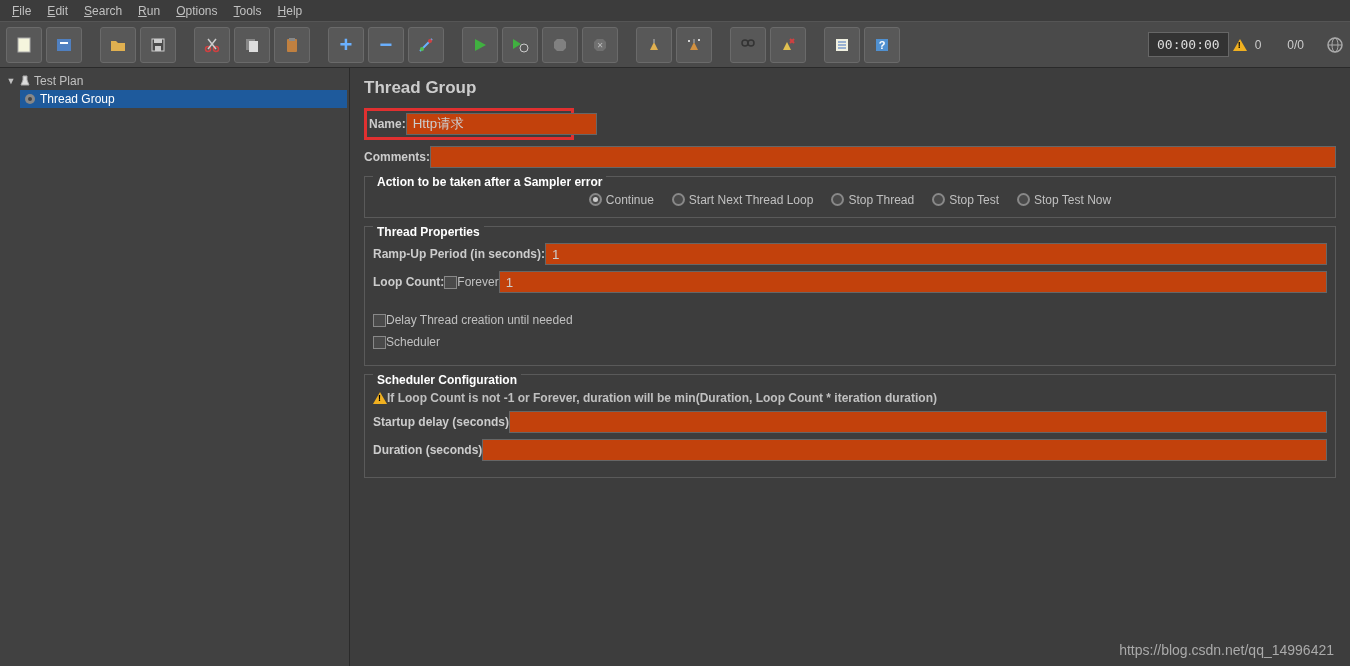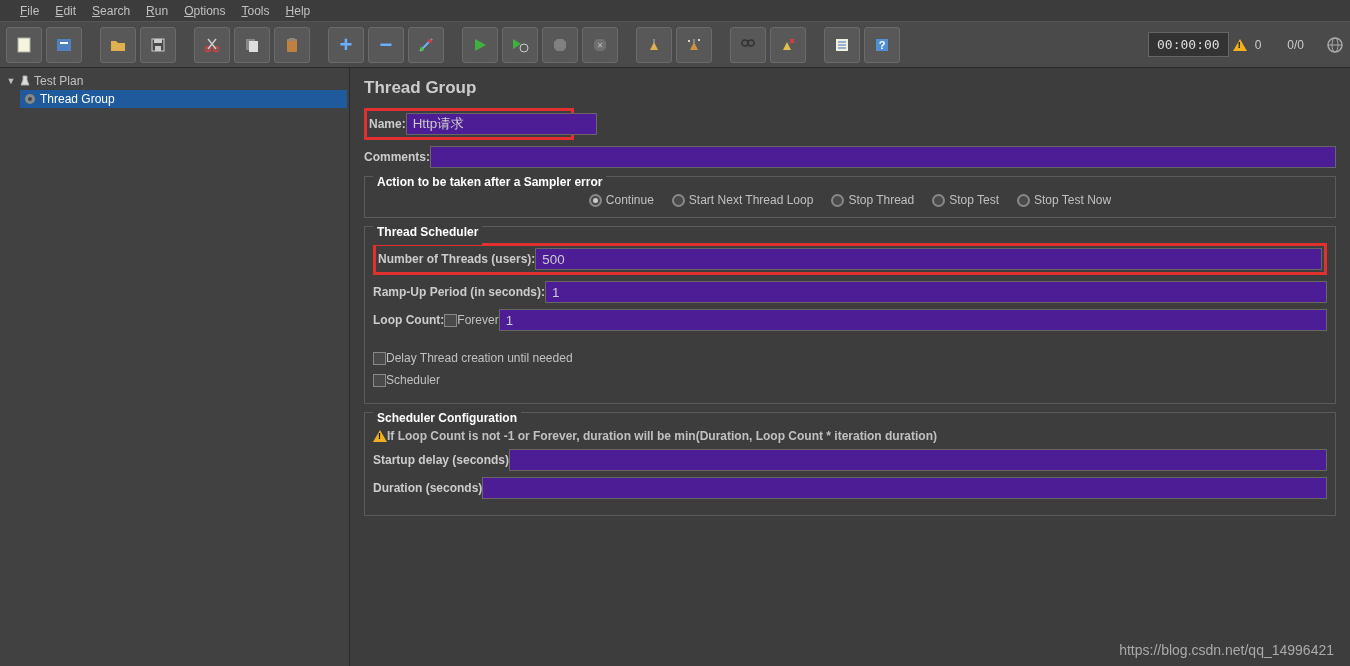--- a/index.html
+++ b/index.html
@@ -12,21 +12,21 @@
   height: 666px;
   overflow: hidden;
   position: relative;
 }
 .menubar {
   background: #3c3c3c;
   border-bottom: 1px solid #555;
   height: 22px;
   display: flex;
   align-items: center;
-  padding: 0 12px;
+  padding: 0 4px;
 }
 .menubar span {
   padding: 3px 8px;
   cursor: pointer;
 }
 .menubar span u { text-decoration: underline; }
 .toolbar {
   background: #4a4a4a;
   height: 46px;
   display: flex;
@@ -108,21 +108,21 @@
   display: flex;
   align-items: center;
   margin-bottom: 6px;
 }
 .form-row label {
   font-weight: bold;
   color: #ccc;
   white-space: nowrap;
 }
 .form-row input[type=text] {
-  background: #4c1d95;
+  background: #c2410c;
   border: 1px solid #666;
   color: #ccc;
   padding: 3px 6px;
   height: 22px;
   flex: 1;
 }
 .highlight-red {
   border: 3px solid #e03030;
   padding: 2px;
 }
@@ -143,21 +143,21 @@
   font-size: 12px;
 }
 .radio-row {
   display: flex;
   align-items: center;
   justify-content: center;
   gap: 18px;
 }
 .radio-item {
   display: flex;
-  align-items: center;
+  align-items: flex-start;
   gap: 4px;
 }
 .radio {
   width: 13px;
   height: 13px;
   border-radius: 50%;
   border: 2px solid #888;
   background: #4a4a4a;
   display: inline-block;
   position: relative;
@@ -411,26 +411,22 @@
             <span>Stop Test</span>
           </div>
         <div class="radio-item">
             <span class="radio"></span>
             <span>Stop Test Now</span>
           </div>
       </div>
     </div>
 
     <div class="fieldset">
-      <div class="legend">Thread Scheduler</div>
-
-      <div class="form-row highlight-red">
-        <label>Number of Threads (users):</label>
-        <input type="text" value="500" style="">
-      </div>
+      <div class="legend">Thread Properties</div>
+
 
       <div class="form-row">
         <label>Ramp-Up Period (in seconds):</label>
         <input type="text" value="1" style="">
       </div>
 
       <div class="form-row">
         <label>Loop Count:</label>
         <span class="checkbox"></span>
         <span>Forever</span>

